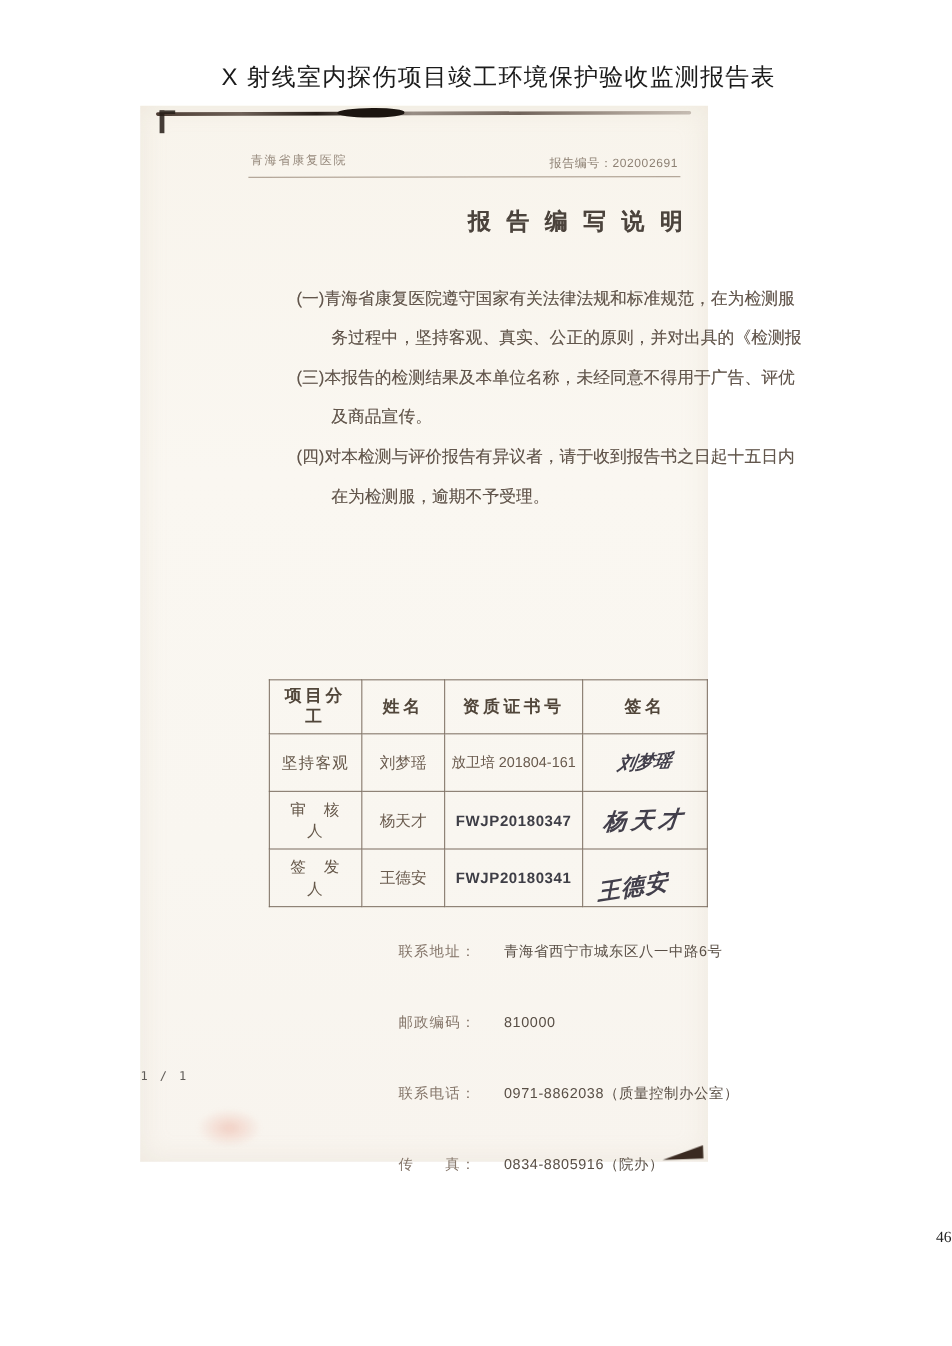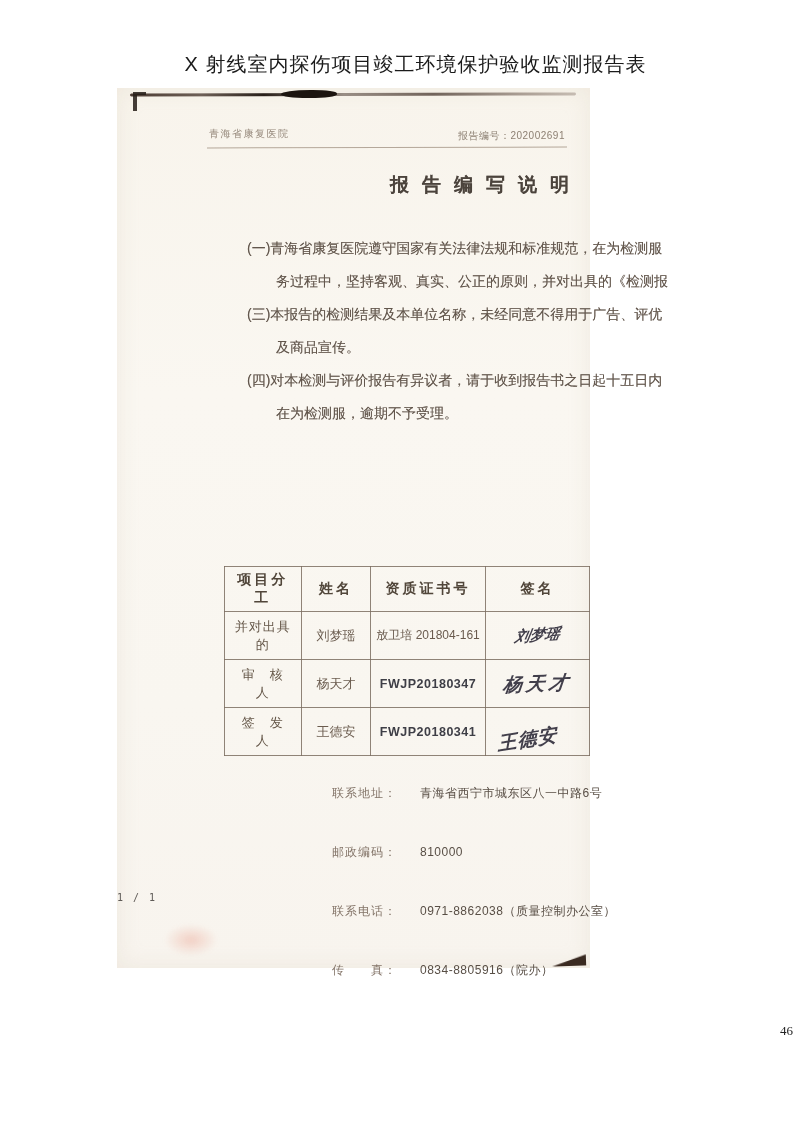--- a/index.html
+++ b/index.html
@@ -133,21 +133,21 @@
       <thead>
           <tr>
             <th>项目分工</th>
             <th>姓名</th>
             <th>资质证书号</th>
             <th>签名</th>
           </tr>
         </thead>
       <tbody>
           <tr>
-            <td class="role">并对出具的</td>
+            <td class="role">坚持客观</td>
             <td class="name">刘梦瑶</td>
             <td class="cert">放卫培 201804-161</td>
             <td class="signcell"><span class="sig">刘梦瑶</span></td>
           </tr>
           <tr>
             <td class="role">审　核　人</td>
             <td class="name">杨天才</td>
             <td class="cert">FWJP20180347</td>
             <td class="signcell"><span class="sig">杨天才</span></td>
           </tr>

